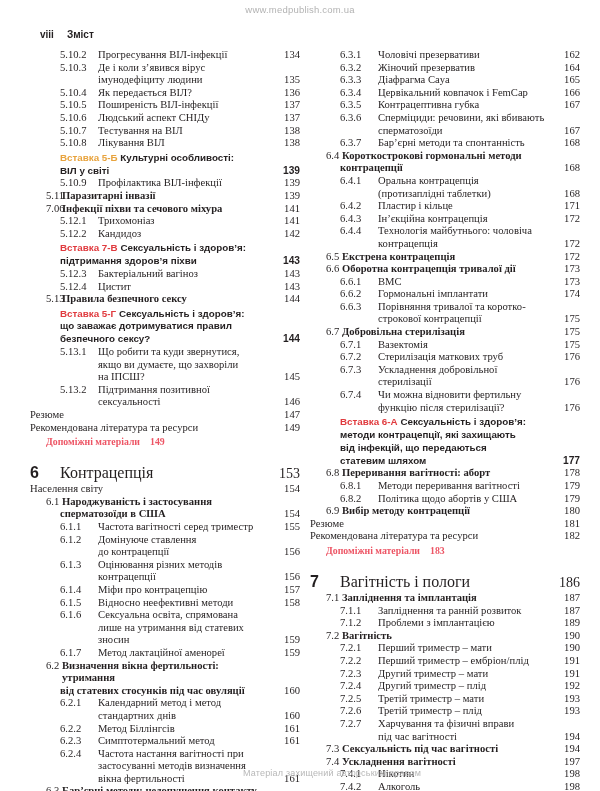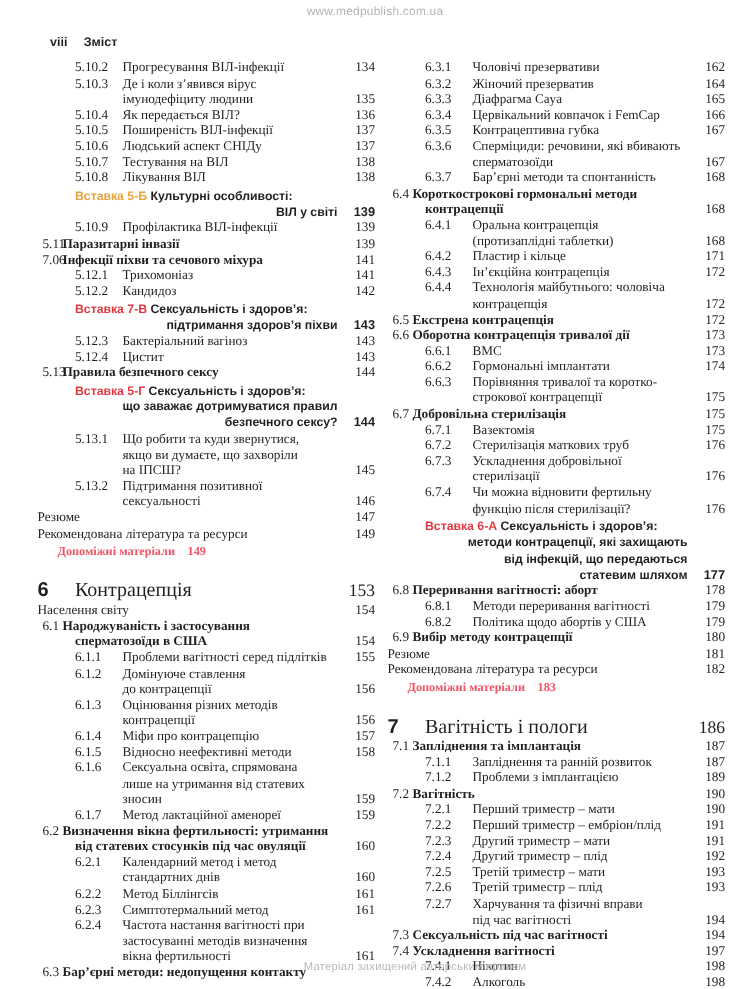--- a/index.html
+++ b/index.html
@@ -82,21 +82,21 @@
     padding-right: 4px;
   }
   .pg {
     flex: 0 0 auto;
     width: 26px;
     text-align: right;
     white-space: nowrap;
   }
 
   
-  .lv1 .num { width: 16px; margin-left: 4px; }
+  .lv1 .num { width: 16px; margin-left: 16px; }
   .lv1 .ttl { font-weight: bold; }
   .lv1 { margin-top: 0px; }
 
   
   .lv2 .num { width: 38px; margin-left: 30px; }
   .lv2 .ttl { font-weight: normal; }
   .cont1 .ttl { margin-left: 30px; font-weight: bold; }
   .cont2 .ttl { margin-left: 68px; }
 
   
@@ -116,21 +116,21 @@
     align-items: baseline;
   }
   .insert .txt { flex: 1 1 auto; padding-right: 4px; }
   .insert .pg {
     flex: 0 0 auto; width: 26px; text-align: right;
     font-family: "Liberation Sans", sans-serif;
     font-weight: bold; font-size: 10.2px;
   }
   .tag-orange { color: #e8a33d; }
   .tag-red    { color: #e03a3e; }
-  .ins-body   { color: #231f20; text-align: right; }
+  .ins-body   { color: #231f20; }
 
   .aux {
     font-family: Liberation Serif, serif;
     font-size: 9.8px;
     font-weight: bold;
     color: #ed5565;
     margin-left: 16px;
     margin-top: 2px;
   }
   .aux .auxpg { margin-left: 10px; }
@@ -331,21 +331,21 @@
         <span class="num">6.1</span>
         <span class="ttl">Народжуваність і застосування</span>
         <span class="pg"></span>
       </div>
       <div class="row cont cont1">
         <span class="ttl">сперматозоїди в США</span>
         <span class="pg">154</span>
       </div>
       <div class="row lv2">
         <span class="num">6.1.1</span>
-        <span class="ttl">Проблеми вагітності серед підлітків</span>
+        <span class="ttl">Частота вагітності серед триместр</span>
         <span class="pg">155</span>
       </div>
       <div class="row lv2">
         <span class="num">6.1.2</span>
         <span class="ttl">Домінуюче ставлення</span>
         <span class="pg"></span>
       </div>
       <div class="row cont cont2">
         <span class="ttl">до контрацепції</span>
         <span class="pg">156</span>

